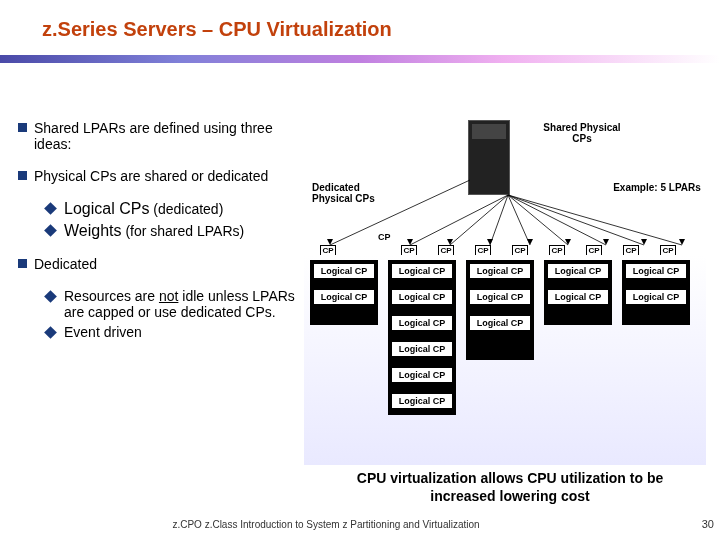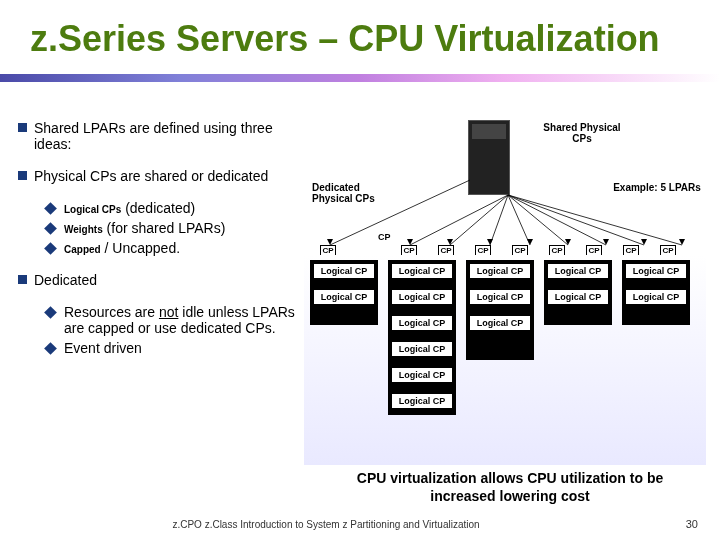--- a/index.html
+++ b/index.html
@@ -1,24 +1,24 @@
 <!DOCTYPE html>
 <html><head>
 <meta charset="utf-8">
 <style>
   * { margin: 0; padding: 0; box-sizing: border-box; }
   body { width: 720px; height: 540px; font-family: Arial, sans-serif; background: #fff; position: relative; overflow: hidden; }
-  .title { font-size: 36px; font-weight: bold; color: #4d7c0f; padding: 18px 0 0 30px; }
+  .title { font-size: 20px; font-weight: bold; color: #c2410c; padding: 18px 0 0 30px; margin-left: 12px; }
   .gradient-bar { height: 8px; margin-top: 14px; background: linear-gradient(to right, #4a4aa8 0%, #8080d8 25%, #c080e0 50%, #f0b0f0 70%, #ffffff 100%); }
   .content { position: absolute; top: 120px; left: 18px; width: 290px; font-size: 14px; }
   .b1 { margin-bottom: 16px; display: flex; }
   .sq { width: 9px; height: 9px; background: #1a3a7a; margin-right: 7px; margin-top: 3px; flex-shrink: 0; }
   .b2 { margin-left: 28px; margin-top: 4px; margin-bottom: 2px; display: flex; font-size: 14px; }
   .di { width: 9px; height: 9px; background: #1a3a7a; transform: rotate(45deg); margin-right: 9px; margin-top: 4px; flex-shrink: 0; }
-  .emph { font-weight: bold; font-size: 10px; }
+  .emph { font-weight: normal; font-size: 16px; }
   .not { text-decoration: underline; }
   .diagram { position: absolute; top: 120px; left: 310px; width: 390px; }
   .server { position: absolute; top: 0; left: 158px; width: 42px; height: 75px; background: #222; border: 1px solid #555; }
   .server::before { content: ""; position: absolute; top: 3px; left: 3px; right: 3px; height: 15px; background: #444; }
   .label-sp { position: absolute; top: 2px; left: 232px; font-size: 10px; font-weight: bold; text-align: center; width: 80px; }
   .label-dp { position: absolute; top: 62px; left: 2px; font-size: 10px; font-weight: bold; text-align: left; width: 80px; }
   .label-ex { position: absolute; top: 62px; left: 302px; font-size: 10px; font-weight: bold; text-align: center; width: 90px; }
   svg.lines { position: absolute; top: 0; left: 0; width: 390px; height: 160px; }
   .cp-row { position: absolute; top: 125px; left: 10px; display: flex; gap: 30px; }
   .cp-label-top { position: absolute; top: 112px; left: 68px; font-size: 9px; font-weight: bold; }
@@ -27,21 +27,21 @@
   .cols { position: absolute; top: 140px; left: 0; display: flex; gap: 10px; }
   .col { width: 68px; background: #000; padding: 4px 4px 40px 4px; display: flex; flex-direction: column; gap: 12px; }
   .col.c0 { height: 65px; }
   .col.c1 { height: 155px; }
   .col.c2 { height: 100px; }
   .col.c3 { height: 65px; }
   .col.c4 { height: 65px; }
   .lcp { background: #fff; font-size: 9px; font-weight: bold; text-align: center; padding: 2px 0; }
   .caption { position: absolute; top: 350px; left: 20px; width: 360px; font-size: 14px; font-weight: bold; text-align: center; line-height: 1.25; }
   .footer { position: absolute; bottom: 10px; left: 0; width: 652px; font-size: 10px; color: #333; text-align: center; }
-  .pagenum { position: absolute; bottom: 10px; right: 22px; font-size: 11px; color: #333; }
+  .pagenum { position: absolute; bottom: 10px; right: 6px; font-size: 11px; color: #333; }
 </style>
 </head>
 <body>
 
 <div class="title">z.Series Servers – CPU Virtualization</div>
 <div class="gradient-bar"></div>
 
 <div class="content">
   <div class="b1">
       <span class="sq"></span>
@@ -51,24 +51,20 @@
       <span class="sq"></span>
       <span>Physical CPs are shared or dedicated</span>
     </div>
   <div class="b2">
       <span class="di"></span>
       <span><span class="emph">Logical CPs</span><span> (dedicated)</span></span>
     </div>
   <div class="b2">
       <span class="di"></span>
       <span><span class="emph">Weights</span><span> (for shared LPARs)</span></span>
-    </div>
-  <div class="b2">
-      <span class="di"></span>
-      <span><span class="emph">Capped</span><span> / Uncapped.</span></span>
     </div>
   <div class="b1" style="margin-top:16px">
       <span class="sq"></span>
       <span>Dedicated</span>
     </div>
   <div class="b2">
       <span class="di"></span>
       <span><span>Resources are </span><span class="not">not</span><span> idle unless LPARs are capped or use dedicated CPs.</span></span>
     </div>
   <div class="b2">

